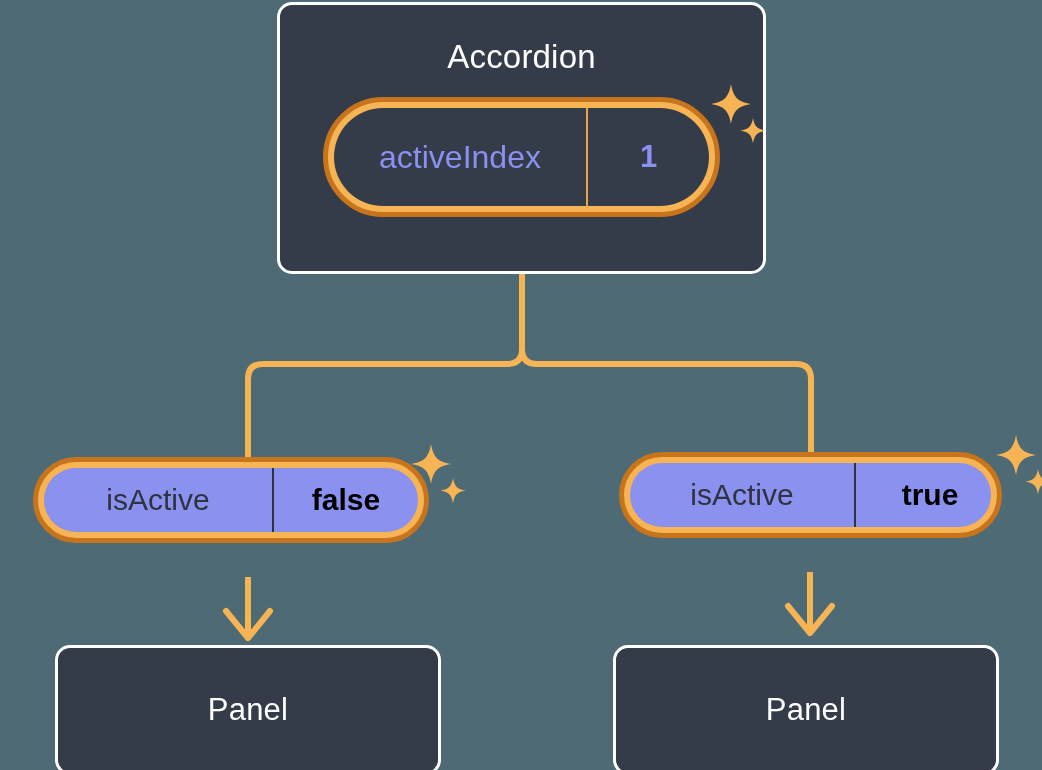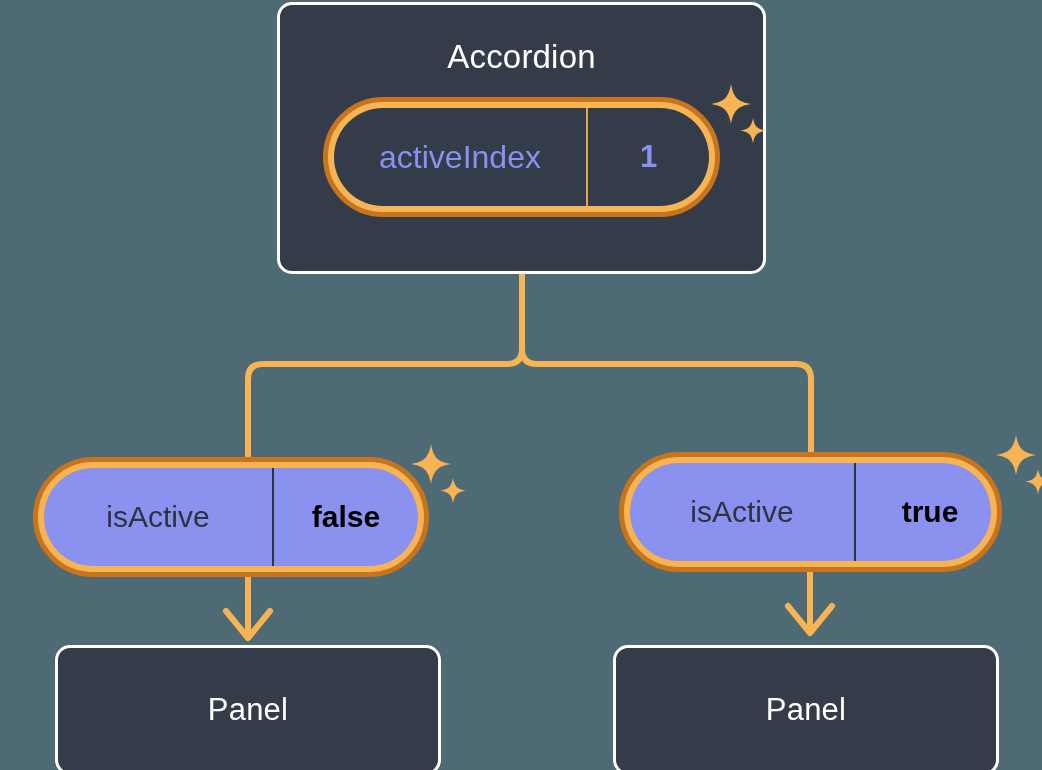--- a/index.html
+++ b/index.html
@@ -116,21 +116,21 @@
     border-right: 2px solid #e8a443;
   }
   #pill-activeindex .pill-val {
     flex: 1;
     color: #8b91ee;
     font-size: 31px;
     font-weight: 700;
   }
 
   
-  .pill-purple { height: 120px; }
+  .pill-purple { height: 86px; }
   .pill-purple .pill-inner { background: #8b91ee; }
   .pill-purple .pill-key {
     color: #2d3340;
     font-size: 30px;
     font-weight: 400;
     border-right: 2px solid #2d3340;
   }
   .pill-purple .pill-val {
     color: #000000;
     font-size: 30px;

